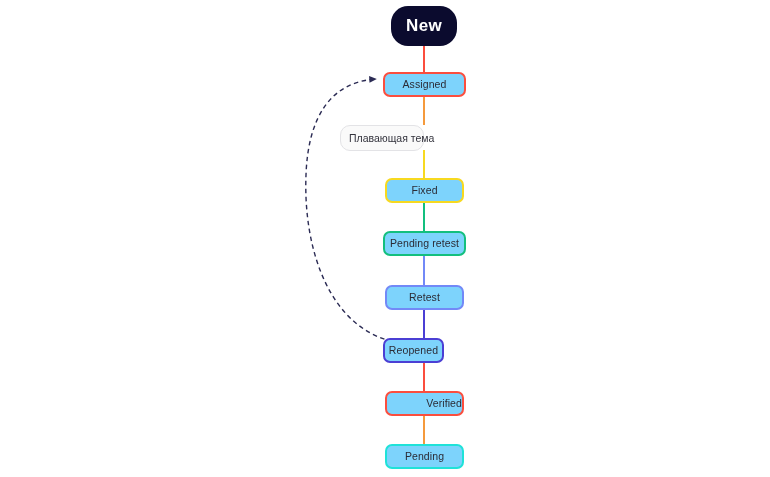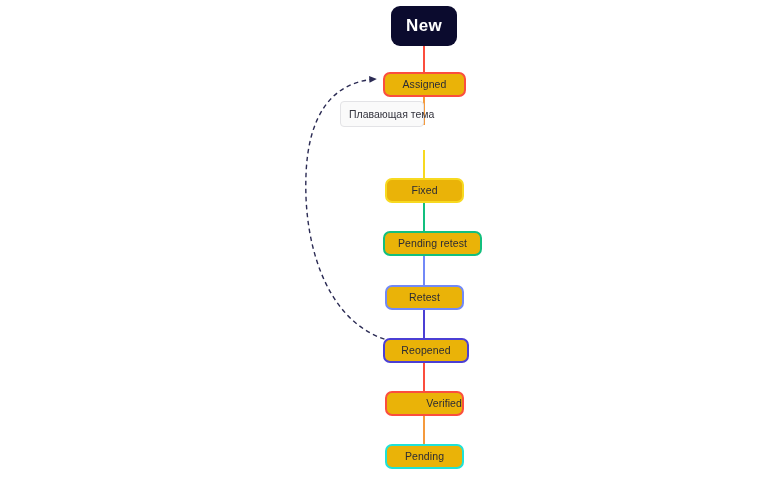--- a/index.html
+++ b/index.html
@@ -46,21 +46,21 @@
     z-index: 2;
   }
 
   .node {
     position: absolute;
     box-sizing: border-box;
     display: flex;
     align-items: center;
     justify-content: center;
     border-radius: 7px;
-    background: #eab308;
+    background: #7dd3fc;
     border: 2px solid #cccccc;
     color: #2b2b35;
     font-size: 10.5px;
     line-height: 1.1;
     letter-spacing: 0.1px;
     white-space: nowrap;
     cursor: default;
   }
 
   .node.root {
@@ -76,24 +76,25 @@
   
   #floating-topic {
     position: absolute;
     z-index: 3;
     box-sizing: border-box;
     display: flex;
     align-items: center;
     padding: 12px 8px;
     background: #fafafa;
     border: 1px solid #e3e3e6;
-    border-radius: 4px;
+    border-radius: 10px;
     color: #33333d;
     font-size: 10.5px;
     white-space: nowrap;
+    margin-top: 24px;
   }
 </style>
 </head>
 <body>
 
 <div id="canvas">
 
   <svg id="edge-layer" viewBox="0 0 770 477" width="770" height="477" xmlns="http://www.w3.org/2000/svg">
     <defs>
       <marker id="arrow-dark" viewBox="0 0 10 10" refX="8" refY="5" markerWidth="6" markerHeight="6" orient="auto-start-reverse">
@@ -108,42 +109,42 @@
     <line x1="424" y1="256" x2="424" y2="285" stroke="#7289f7" stroke-width="2"></line>
     <line x1="424" y1="310" x2="424" y2="338" stroke="#4b3fd4" stroke-width="2"></line>
     <line x1="424" y1="363" x2="424" y2="391" stroke="#fb4e3e" stroke-width="2"></line>
     <line x1="424" y1="416" x2="424" y2="444" stroke="#f59a3c" stroke-width="2"></line>
 
     <path d="M 400 343 C 330 332 303 250 306 175 C 308 118 330 82 376 79" fill="none" stroke="#2b2b54" stroke-width="1.4" stroke-dasharray="4.5 3.5" stroke-linecap="butt" marker-end="url(#arrow-dark)"></path>
   </svg>
 
   <div id="node-layer">
 
-    <div class="node root" style="left:391px; top:6px; width:66px; height:40px;">
+    <div class="node root" style="left:391px; top:6px; width:66px; height:40px;border-radius:17px;">
       <span>New</span>
     </div>
 
     <div class="node" style="left:383px; top:72px; width:83px; height:25px; border-color:#fb4e3e;">
       <span>Assigned</span>
     </div>
 
 
     <div class="node" style="left:385px; top:178px; width:79px; height:25px; border-color:#f7d920;justify-content:center;">
       <span>Fixed</span>
     </div>
 
-    <div class="node" style="left:383px; top:231px; width:99px; height:25px; border-color:#13bf7e;">
+    <div class="node" style="left:383px; top:231px; width:83px; height:25px; border-color:#13bf7e;">
       <span>Pending retest</span>
     </div>
 
     <div class="node" style="left:385px; top:285px; width:79px; height:25px; border-color:#7289f7;">
       <span>Retest</span>
     </div>
 
-    <div class="node" style="left:383px; top:338px; width:86px; height:25px; border-color:#4b3fd4;">
+    <div class="node" style="left:383px; top:338px; width:61px; height:25px; border-color:#4b3fd4;">
       <span>Reopened</span>
     </div>
 
     <div class="node" style="left:385px; top:391px; width:79px; height:25px; border-color:#fb4e3e;justify-content:flex-end;">
       <span>Verified</span>
     </div>
 
     <div class="node" style="left:385px; top:444px; width:79px; height:25px; border-color:#1fe2d8;">
       <span>Pending</span>
     </div>

